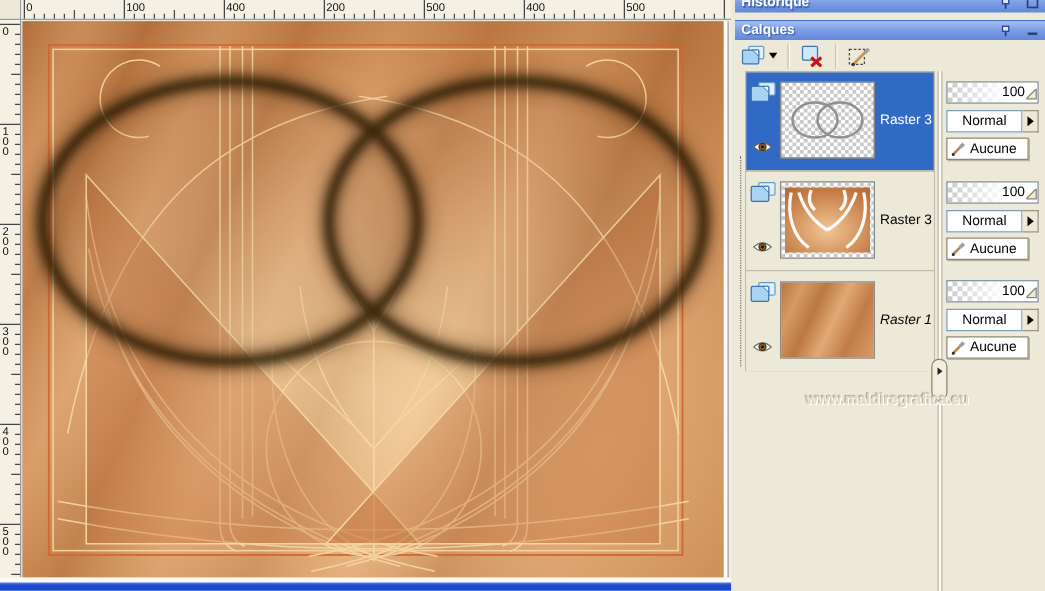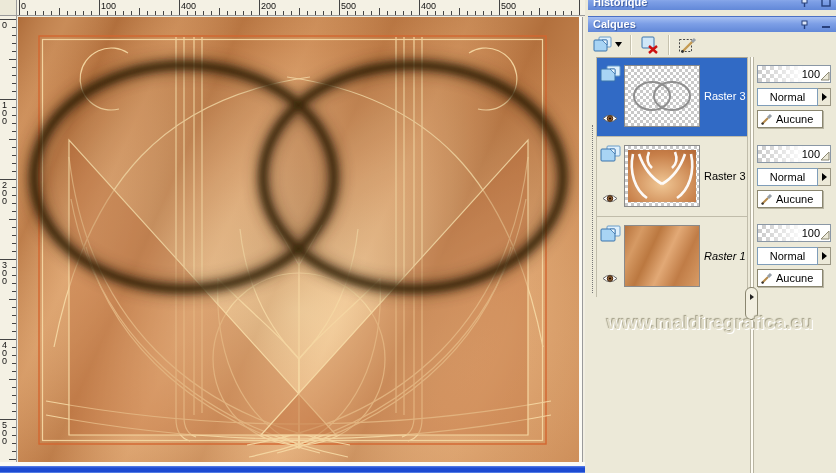--- a/index.html
+++ b/index.html
@@ -76,21 +76,21 @@
   .blend-arrow-btn { width:13px; height:18px; background:#ece9d8; border:1px solid #9a9684;
     border-left:none; display:flex; align-items:center; justify-content:center; }
   .tri-right { width:0; height:0; border-left:5px solid #000; border-top:4px solid transparent; border-bottom:4px solid transparent; }
   .link-btn { margin-top:4px; width:66px; height:18px; background:#fff; border:1px solid #8a8670;
     box-shadow:1px 1px 0 #b8b4a2; display:flex; align-items:center; gap:2px; padding:0 3px; font-size:11px; color:#000; }
 
   
   #watermark { position:absolute; left:5px; top:310px; width:240px; text-align:center;
     font-weight:bold; color:#e0dcc8; }
   #watermark .wm1 { font-size:14px; text-shadow:1px 1px 0 #ffffff, -1px -1px 1px #a39f88; }
-  #watermark .wm2 { font-size:19px; margin-top:2px; text-shadow:1px 1px 0 #ffffff, -1px -1px 1px #a39f88; }
+  #watermark .wm2 { font-size:12px; margin-top:2px; text-shadow:1px 1px 0 #ffffff, -1px -1px 1px #a39f88; }
 </style>
 </head>
 <body>
 
 <div id="app">
 
   <div id="canvas-pane">
     <div id="ruler-corner"></div>
     <div id="hruler">
         <span class="htick" style="left: 2px; height: 16px;"></span>

